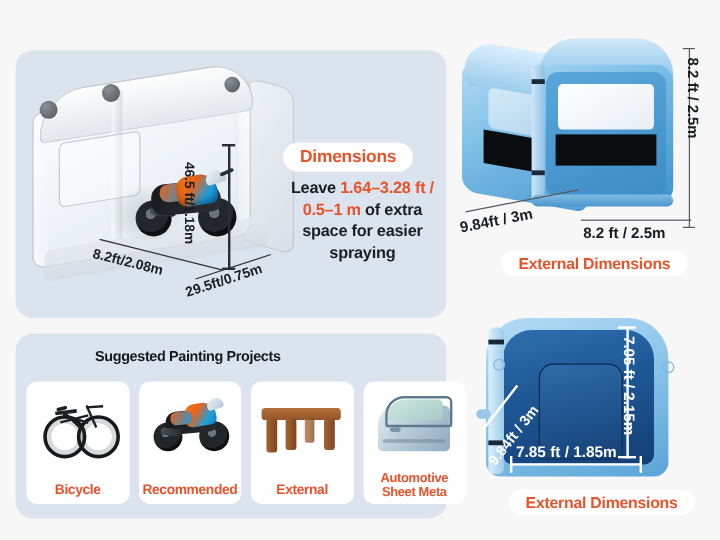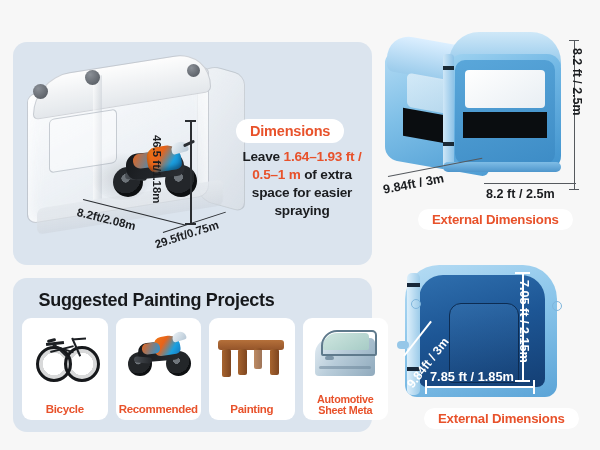--- a/index.html
+++ b/index.html
@@ -79,21 +79,21 @@
   #rec-pill{position:absolute;left:236px;top:119px;
     background:#ffffff;border-radius:14px;padding:4px 14px;
     color:#e8522b;font-size:14.5px;font-weight:700;letter-spacing:-.2px;}
   #rec-text{position:absolute;left:232px;top:148px;width:140px;
     font-size:13.6px;line-height:1.32;color:#1b1d20;font-weight:700;
     text-align:center;letter-spacing:-.2px;}
   #rec-text .hl{color:#e8522b;}
 
   
   #sp-title{position:absolute;left:13px;top:290px;width:287px;text-align:center;
-    font-size:18px;font-weight:700;color:#16181b;letter-spacing:-.3px;}
+    font-size:12px;font-weight:700;color:#16181b;letter-spacing:-.3px;}
   .cards{position:absolute;left:22px;top:318px;width:366px;height:102px;
     display:flex;gap:8px;}
   .card{flex:1;background:#fff;border-radius:9px;position:relative;overflow:hidden;}
   .card .art{position:absolute;left:0;top:6px;width:100%;height:62px;}
   .card .cap{position:absolute;left:0;bottom:5px;width:100%;text-align:center;
     color:#e8522b;font-size:11.5px;font-weight:700;line-height:1.08;letter-spacing:-.3px;}
   .card.last .cap{bottom:3px;font-size:10.8px;}
 
   
   .bk-w{position:absolute;border-radius:50%;border:3px solid #16181b;
@@ -159,21 +159,21 @@
 
     <div class="dline" style="left:70px;top:157px;width:105px;height:1.4px;transform:rotate(14deg);transform-origin:left center;"></div>
     <div class="dim-lbl" id="dim-width" style="left:66px;top:163px;font-size:11.6px;transform:rotate(14deg);transform-origin:left top;">8.2ft/2.08m</div>
 
     <div class="dline" style="left:150px;top:190px;width:66px;height:1.4px;transform:rotate(-18deg);transform-origin:left center;"></div>
     <div class="dim-lbl" id="dim-depth" style="left:140px;top:196px;font-size:11.6px;transform:rotate(-18deg);transform-origin:left top;">29.5ft/0.75m</div>
   </div>
 
   <div id="rec-pill">Dimensions</div>
   <div id="rec-text">
-    <span>Leave </span><span class="hl">1.64–1.93 ft /</span>
+    <span>Leave </span><span class="hl">1.64–3.28 ft /</span>
     <span class="hl">0.5–1 m</span><span> of extra space</span>
     <span>for easier spraying</span>
   </div>
 
   <div class="panel" id="panel-bottom"></div>
   <div id="sp-title">Suggested Painting Projects</div>
 
   <div class="cards">
 
     <div class="card">
@@ -205,21 +205,21 @@
     </div>
 
     <div class="card">
       <div class="art">
         <div class="tb-top" style="left:9px;top:16px;width:66px;height:10px;"></div>
         <div class="tb-leg" style="left:13px;top:25px;width:9px;height:28px;"></div>
         <div class="tb-leg" style="left:29px;top:25px;width:9px;height:26px;"></div>
         <div class="tb-leg" style="left:61px;top:25px;width:9px;height:26px;"></div>
         <div class="tb-leg" style="left:45px;top:24px;width:8px;height:21px;opacity:.75;"></div>
       </div>
-      <div class="cap">Painting</div>
+      <div class="cap">External</div>
     </div>
 
     <div class="card last">
       <div class="art">
         <div class="cd-body" style="left:12px;top:14px;width:60px;height:38px;border-radius:16px 5px 4px 4px;"></div>
         <div class="cd-glass" style="left:20px;top:9px;width:46px;height:17px;border-radius:14px 4px 2px 2px;"></div>
         <div style="position:absolute;left:18px;top:6px;width:52px;height:22px;border:2px solid #5f7a8c;border-radius:16px 5px 2px 2px;"></div>
         <div style="position:absolute;left:22px;top:32px;width:9px;height:4px;background:#7d96a8;border-radius:3px;"></div>
         <div style="position:absolute;left:16px;top:42px;width:52px;height:3px;background:rgba(110,135,155,.55);border-radius:2px;"></div>
       </div>

